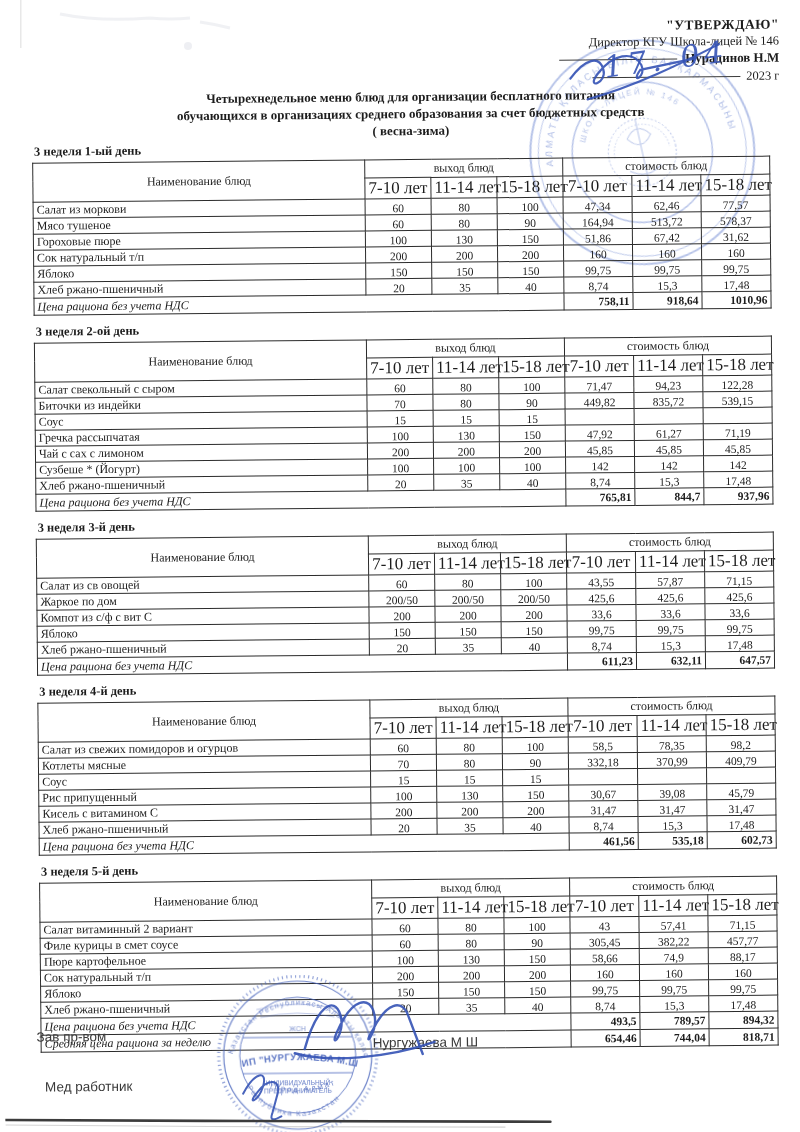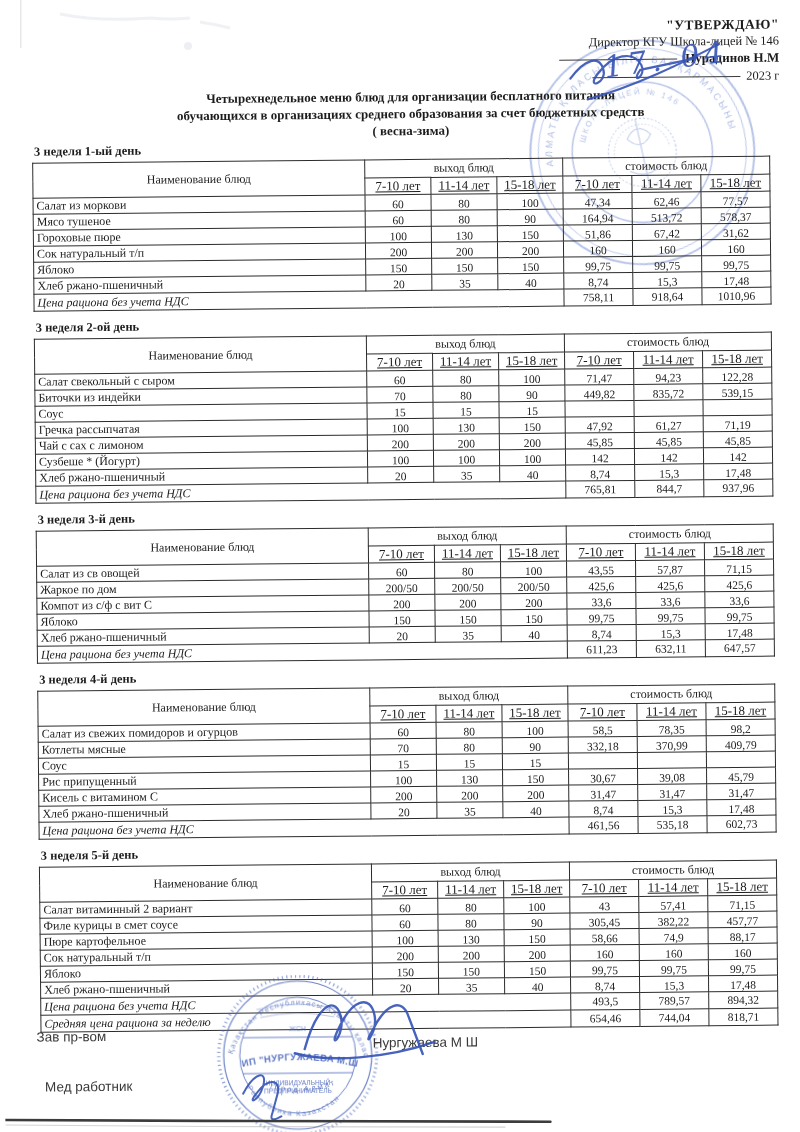--- a/index.html
+++ b/index.html
@@ -19,30 +19,30 @@
   .doc-title{margin:2px 60px 0 90px;text-align:center;font-weight:bold;font-size:13px;line-height:1.28;position:relative;z-index:3;}
 
   
   .day-heading{margin:9px 0 3px 38px;font-weight:bold;font-size:12.5px;}
   section.day:first-of-type .day-heading{margin-top:2px;}
   table.menu{margin-left:36px;width:737px;border-collapse:collapse;table-layout:fixed;font-size:11.5px;position:relative;z-index:2;}
   table.menu th,table.menu td{border:1px solid #2c2c2c;padding:0 3px;white-space:nowrap;overflow:visible;}
   table.menu{border:1.4px solid #222;}
   thead th{font-weight:normal;text-align:center;}
   thead tr:nth-child(1) th{height:17px;font-size:12px;}
-  thead tr:nth-child(2) th{height:16px;font-size:13px;text-decoration:underline;}
+  thead tr:nth-child(2) th{height:16px;font-size:17px;}
   col.c-name{width:332px;}
   col.c-out{width:66px;}
   col.c-cost{width:69px;}
   tbody td{height:15px;}
   td.dish-name{text-align:left;vertical-align:middle;font-size:12px;padding-left:4px;}
   td.num{text-align:center;vertical-align:bottom;padding-bottom:0;}
   tr.total-row td{height:16px;}
   td.total-label{font-style:italic;font-size:12px;text-align:left;padding-left:4px;vertical-align:middle;}
-  td.total-val{font-weight:normal;text-align:center;vertical-align:middle;}
+  td.total-val{font-weight:bold;text-align:right;vertical-align:middle;}
 
   
   .footer-label{position:absolute;font-family:"Liberation Sans", sans-serif;font-size:13.5px;color:#3a3a3a;z-index:3;}
   .f-zav{left:32px;top:1026px;}
   .f-name{left:368px;top:1035px;}
   .f-med{left:40px;top:1076px;}
 
   
   .handwrite{position:absolute;left:608px;top:44px;font-family:"DejaVu Serif", serif;font-style:italic;
              font-size:30px;color:#3553b5;transform:rotate(-7deg);letter-spacing:5px;opacity:.9;z-index:4;}

